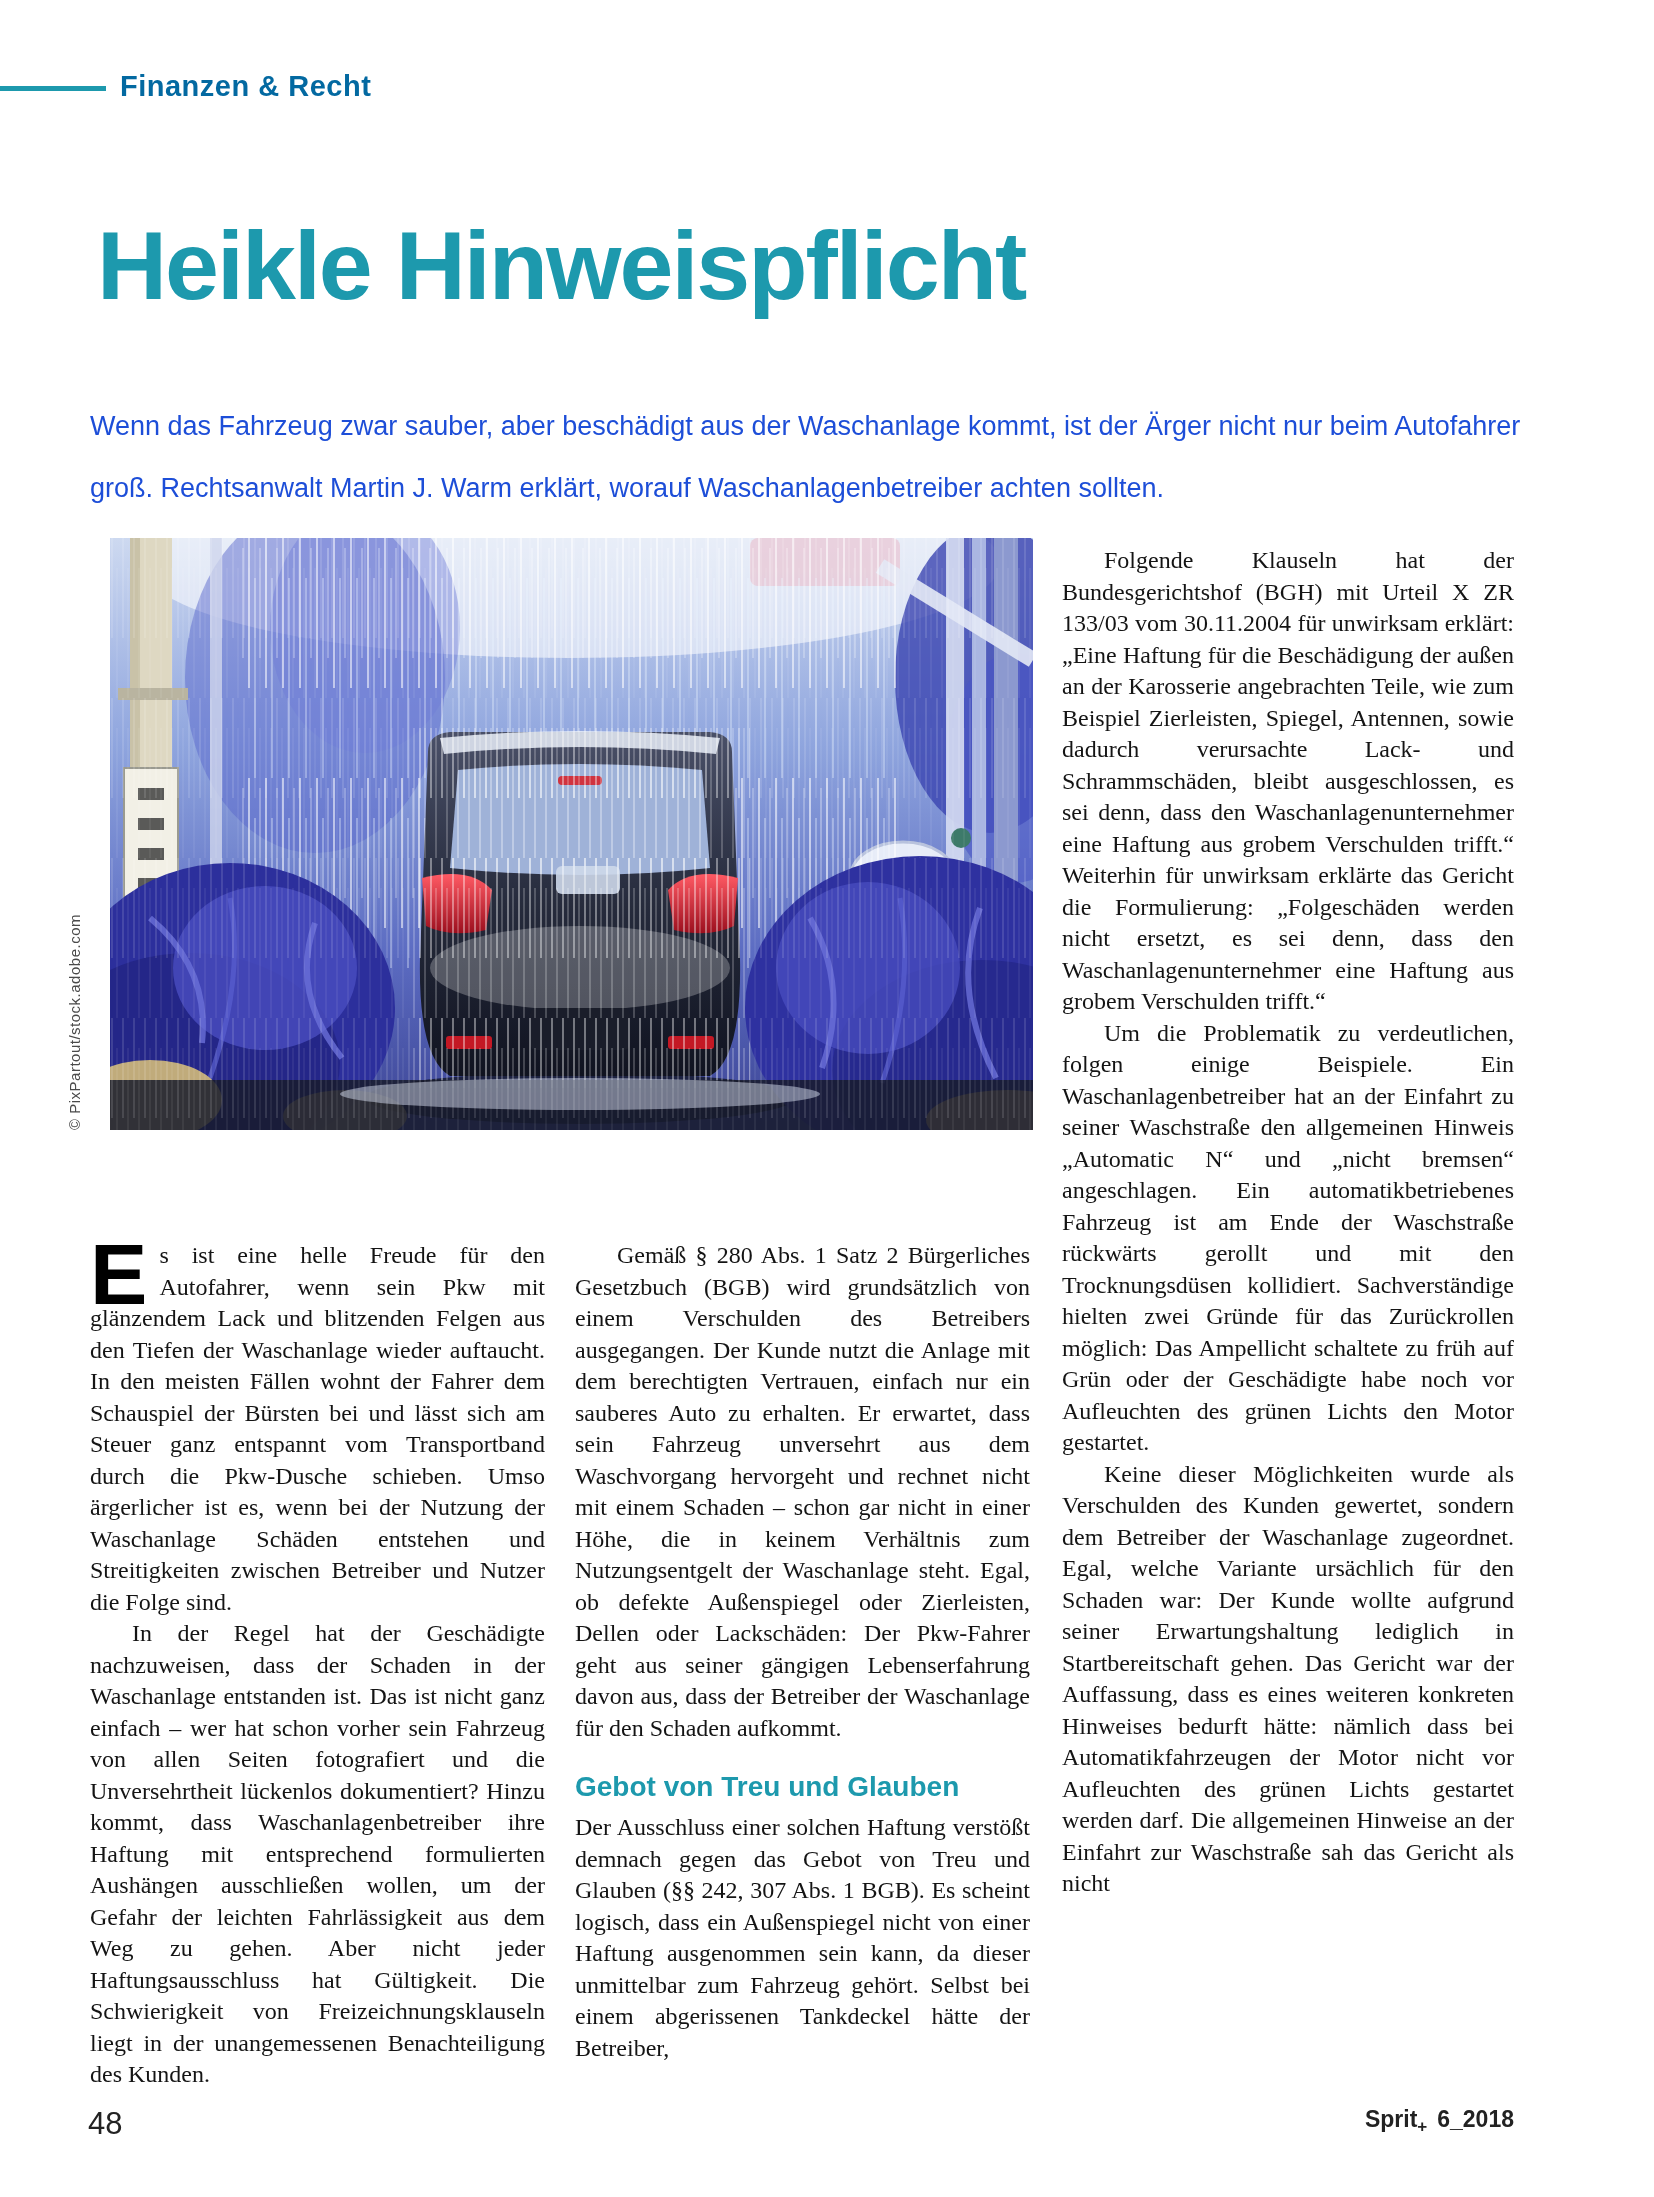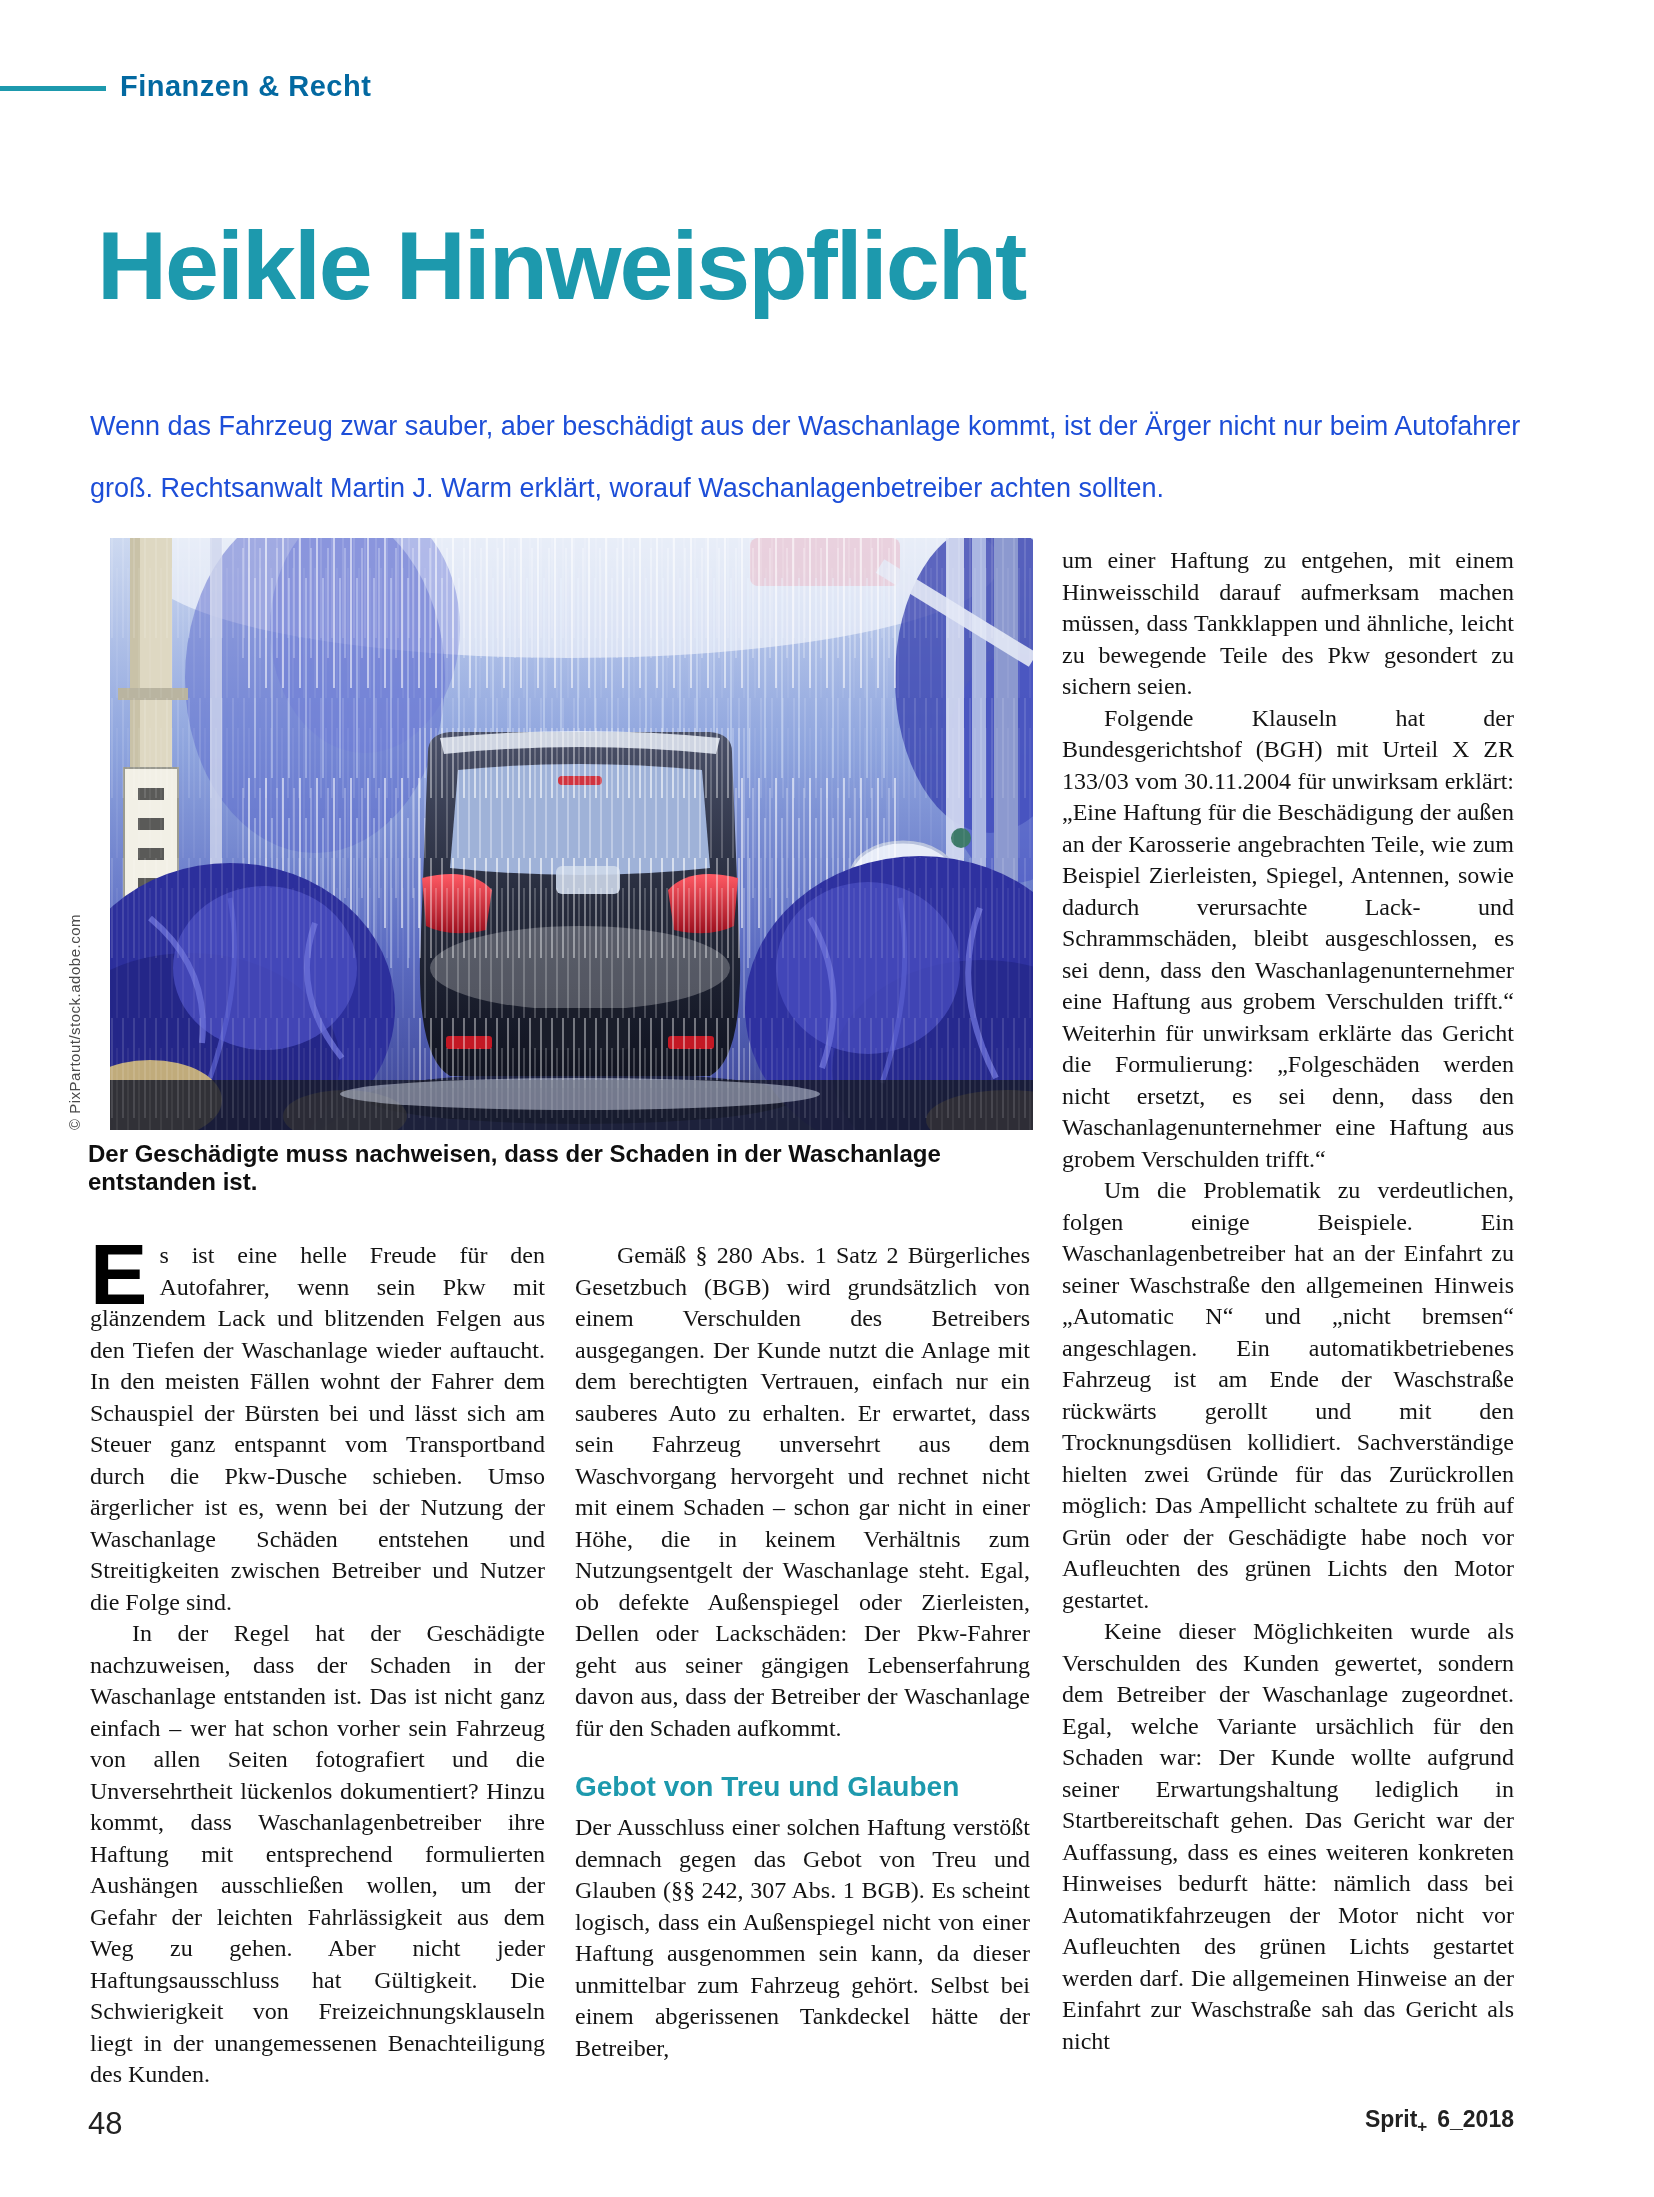--- a/index.html
+++ b/index.html
@@ -147,35 +147,33 @@
       <path d="M870 370 Q840 450 886 540" stroke="#6a6fd8" stroke-width="6" fill="none" opacity="0.8"></path>
       <path d="M790 360 Q805 450 772 545" stroke="#5a5fd0" stroke-width="5" fill="none" opacity="0.7"></path>
       <ellipse cx="898" cy="582" rx="82" ry="30" fill="#cdb26c" opacity="0.8"></ellipse>
 
       <rect x="0" y="542" width="923" height="50" fill="#181b2c" opacity="0.85"></rect>
       <ellipse cx="470" cy="556" rx="240" ry="16" fill="#cfd8ec" opacity="0.5"></ellipse>
       <rect width="923" height="592" fill="url(#rain2)" opacity="0.35"></rect>
     </svg>
   </div>
   <div class="credit">© PixPartout/stock.adobe.com</div>
-  <div class="caption">Der Geschädigte muss nachweisen, dass der Schaden in der Waschanlage entstanden ist.</div>
 
   <div class="col" id="col1">
     <p><span class="dropcap">E</span><span>s ist eine helle Freude für den Autofahrer, wenn sein Pkw mit glänzendem Lack und blitzenden Felgen aus den Tiefen der Waschanlage wieder auftaucht. In den meisten Fällen wohnt der Fahrer dem Schauspiel der Bürsten bei und lässt sich am Steuer ganz entspannt vom Transportband durch die Pkw-Dusche schieben. Umso ärgerlicher ist es, wenn bei der Nutzung der Waschanlage Schäden entstehen und Streitigkeiten zwischen Betreiber und Nutzer die Folge sind.</span></p>
     <p class="indent">In der Regel hat der Geschädigte nachzuweisen, dass der Schaden in der Waschanlage entstanden ist. Das ist nicht ganz einfach – wer hat schon vorher sein Fahrzeug von allen Seiten fotografiert und die Unversehrtheit lückenlos dokumentiert? Hinzu kommt, dass Waschanlagenbetreiber ihre Haftung mit entsprechend formulierten Aushängen ausschließen wollen, um der Gefahr der leichten Fahrlässigkeit aus dem Weg zu gehen. Aber nicht jeder Haftungsausschluss hat Gültigkeit. Die Schwierigkeit von Freizeichnungsklauseln liegt in der unangemessenen Benachteiligung des Kunden.</p>
   </div>
 
   <div class="col" id="col2">
     <p class="indent">Gemäß § 280 Abs. 1 Satz 2 Bürgerliches Gesetzbuch (BGB) wird grundsätzlich von einem Verschulden des Betreibers ausgegangen. Der Kunde nutzt die Anlage mit dem berechtigten Vertrauen, einfach nur ein sauberes Auto zu erhalten. Er erwartet, dass sein Fahrzeug unversehrt aus dem Waschvorgang hervorgeht und rechnet nicht mit einem Schaden – schon gar nicht in einer Höhe, die in keinem Verhältnis zum Nutzungsentgelt der Waschanlage steht. Egal, ob defekte Außenspiegel oder Zierleisten, Dellen oder Lackschäden: Der Pkw-Fahrer geht aus seiner gängigen Lebenserfahrung davon aus, dass der Betreiber der Waschanlage für den Schaden aufkommt.</p>
     <p class="subhead">Gebot von Treu und Glauben</p>
     <p>Der Ausschluss einer solchen Haftung verstößt demnach gegen das Gebot von Treu und Glauben (§§ 242, 307 Abs. 1 BGB). Es scheint logisch, dass ein Außenspiegel nicht von einer Haftung ausgenommen sein kann, da dieser unmittelbar zum Fahrzeug gehört. Selbst bei einem abgerissenen Tankdeckel hätte der Betreiber,</p>
   </div>
 
   <div class="col" id="col3">
-    <p>um einer Haftung zu entgehen, mit einem Hinweisschild darauf aufmerksam machen müssen, dass Tankklappen und ähnliche, leicht zu bewegende Teile des Pkw gesondert zu sichern seien.</p>
     <p class="indent">Folgende Klauseln hat der Bundesgerichtshof (BGH) mit Urteil X ZR 133/03 vom 30.11.2004 für unwirksam erklärt: „Eine Haftung für die Beschädigung der außen an der Karosserie angebrachten Teile, wie zum Beispiel Zierleisten, Spiegel, Antennen, sowie dadurch verursachte Lack- und Schrammschäden, bleibt ausgeschlossen, es sei denn, dass den Waschanlagenunternehmer eine Haftung aus grobem Verschulden trifft.“ Weiterhin für unwirksam erklärte das Gericht die Formulierung: „Folgeschäden werden nicht ersetzt, es sei denn, dass den Waschanlagenunternehmer eine Haftung aus grobem Verschulden trifft.“</p>
     <p class="indent">Um die Problematik zu verdeutlichen, folgen einige Beispiele. Ein Waschanlagenbetreiber hat an der Einfahrt zu seiner Waschstraße den allgemeinen Hinweis „Automatic N“ und „nicht bremsen“ angeschlagen. Ein automatikbetriebenes Fahrzeug ist am Ende der Waschstraße rückwärts gerollt und mit den Trocknungsdüsen kollidiert. Sachverständige hielten zwei Gründe für das Zurückrollen möglich: Das Ampellicht schaltete zu früh auf Grün oder der Geschädigte habe noch vor Aufleuchten des grünen Lichts den Motor gestartet.</p>
     <p class="indent">Keine dieser Möglichkeiten wurde als Verschulden des Kunden gewertet, sondern dem Betreiber der Waschanlage zugeordnet. Egal, welche Variante ursächlich für den Schaden war: Der Kunde wollte aufgrund seiner Erwartungshaltung lediglich in Startbereitschaft gehen. Das Gericht war der Auffassung, dass es eines weiteren konkreten Hinweises bedurft hätte: nämlich dass bei Automatikfahrzeugen der Motor nicht vor Aufleuchten des grünen Lichts gestartet werden darf. Die allgemeinen Hinweise an der Einfahrt zur Waschstraße sah das Gericht als nicht</p>
   </div>
 
   <div class="folio">48</div>
   <div class="magref">
     <span>Sprit</span><span class="plus">+</span><span class="issue">6_2018</span>
   </div>
 

